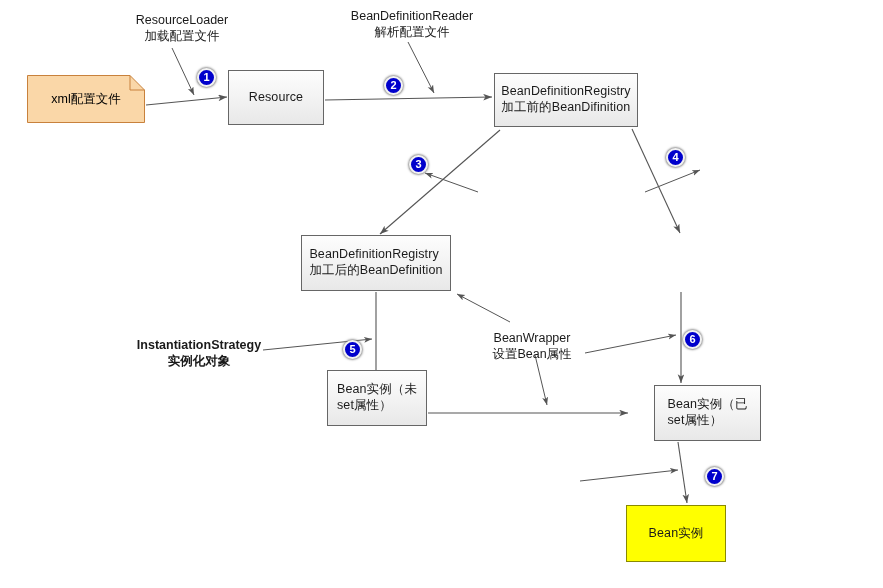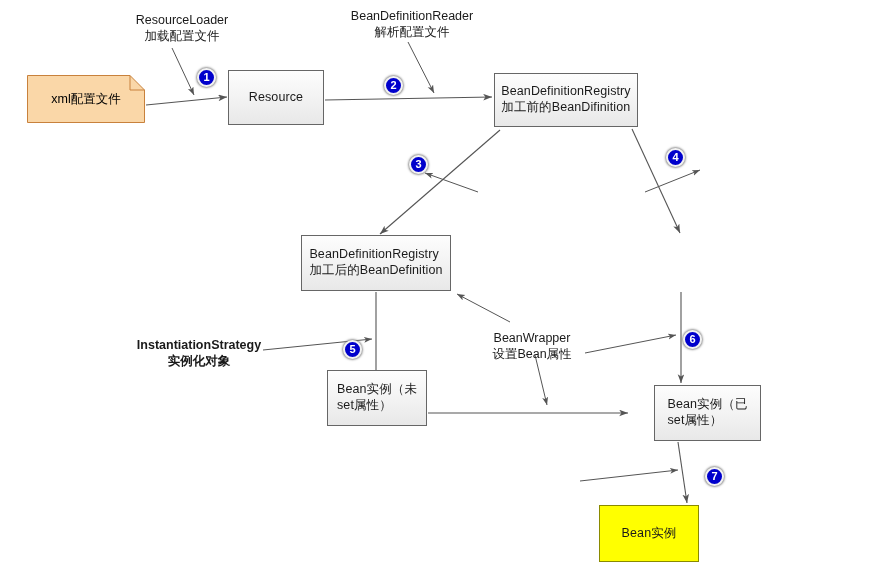--- a/index.html
+++ b/index.html
@@ -171,21 +171,21 @@
     </div>
   </div>
 
   <div class="node box" style="left:630px; top:385px; width:107px; height:56px;margin-left:24px;">
     <div class="inner">
       <div>Bean实例（已</div>
       <div>set属性）</div>
     </div>
   </div>
 
-  <div class="node yellow" style="left:599px; top:505px; width:100px; height:57px;">
+  <div class="node yellow" style="left:626px; top:505px; width:100px; height:57px;">
     <div class="inner">Bean实例</div>
   </div>
 
   <div class="edge-label" style="left:182px; top:12px;">
     <div>ResourceLoader</div>
     <div>加载配置文件</div>
   </div>
 
   <div class="edge-label" style="left:412px; top:8px;">
     <div>BeanDefinitionReader</div>

